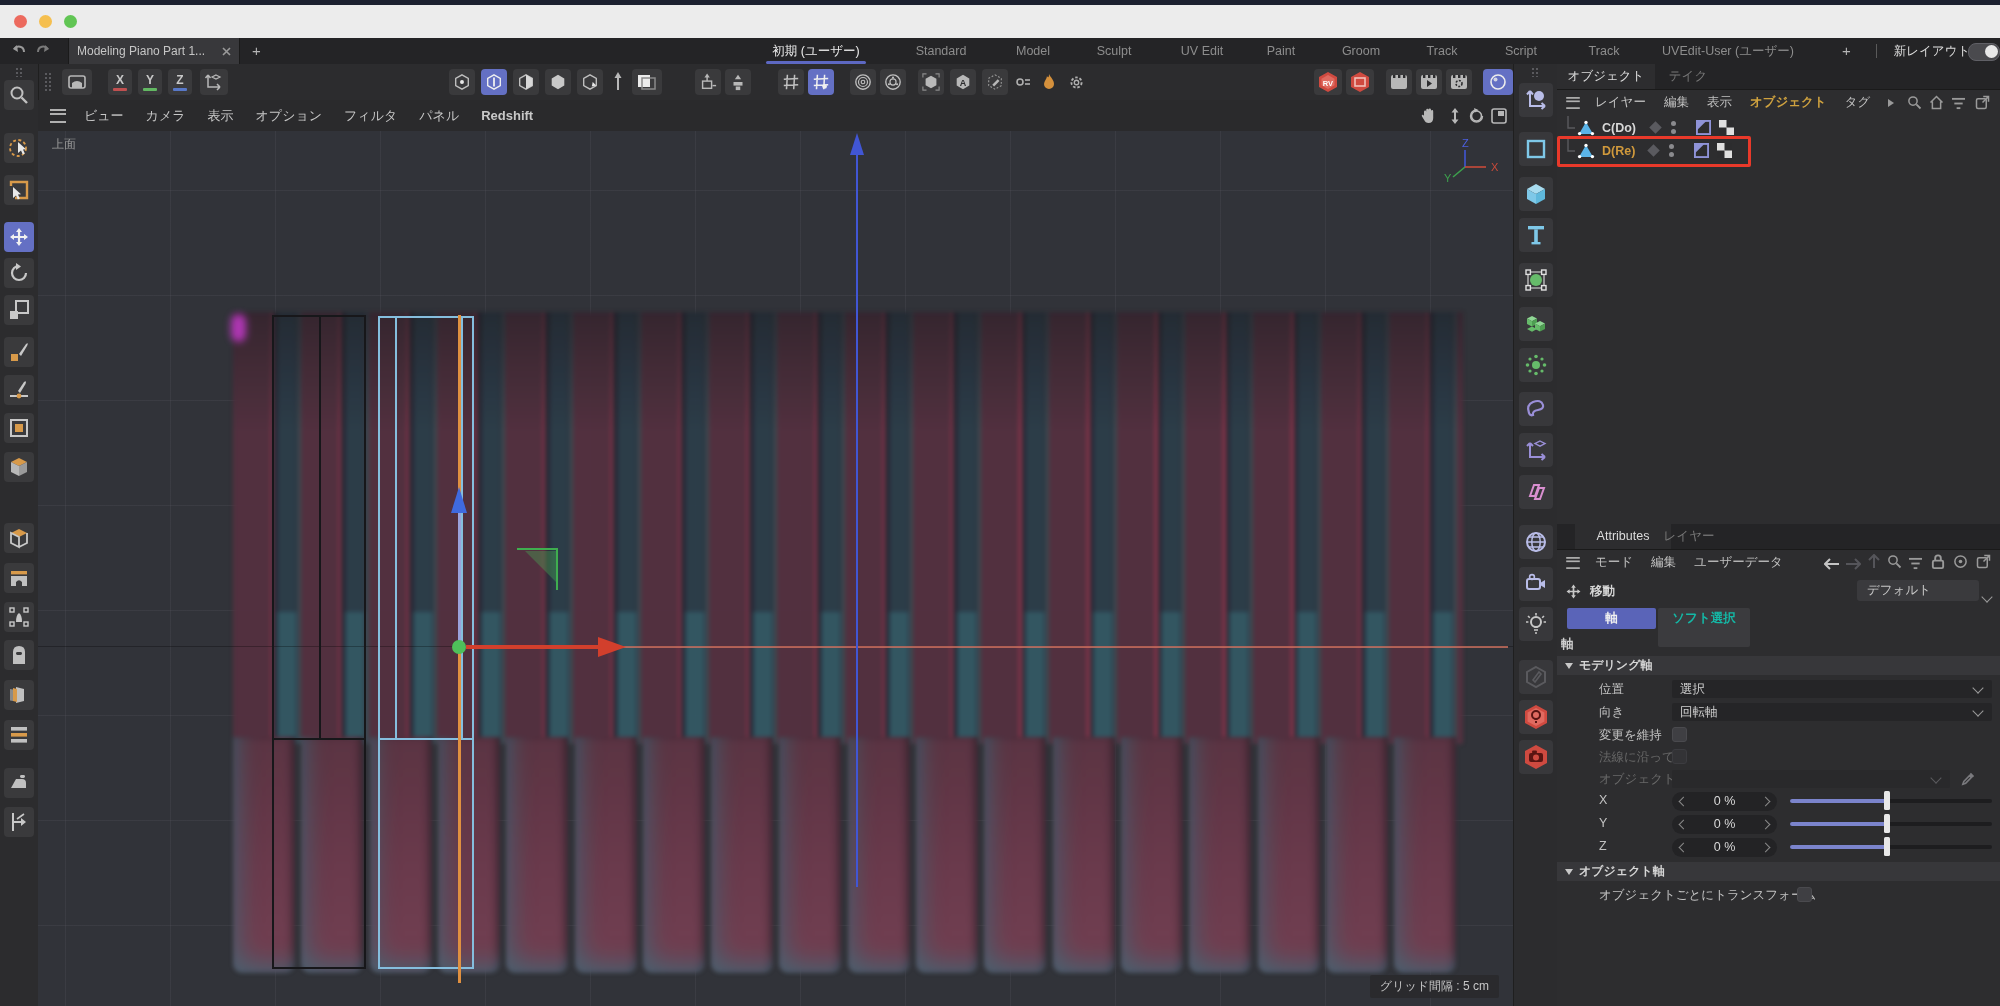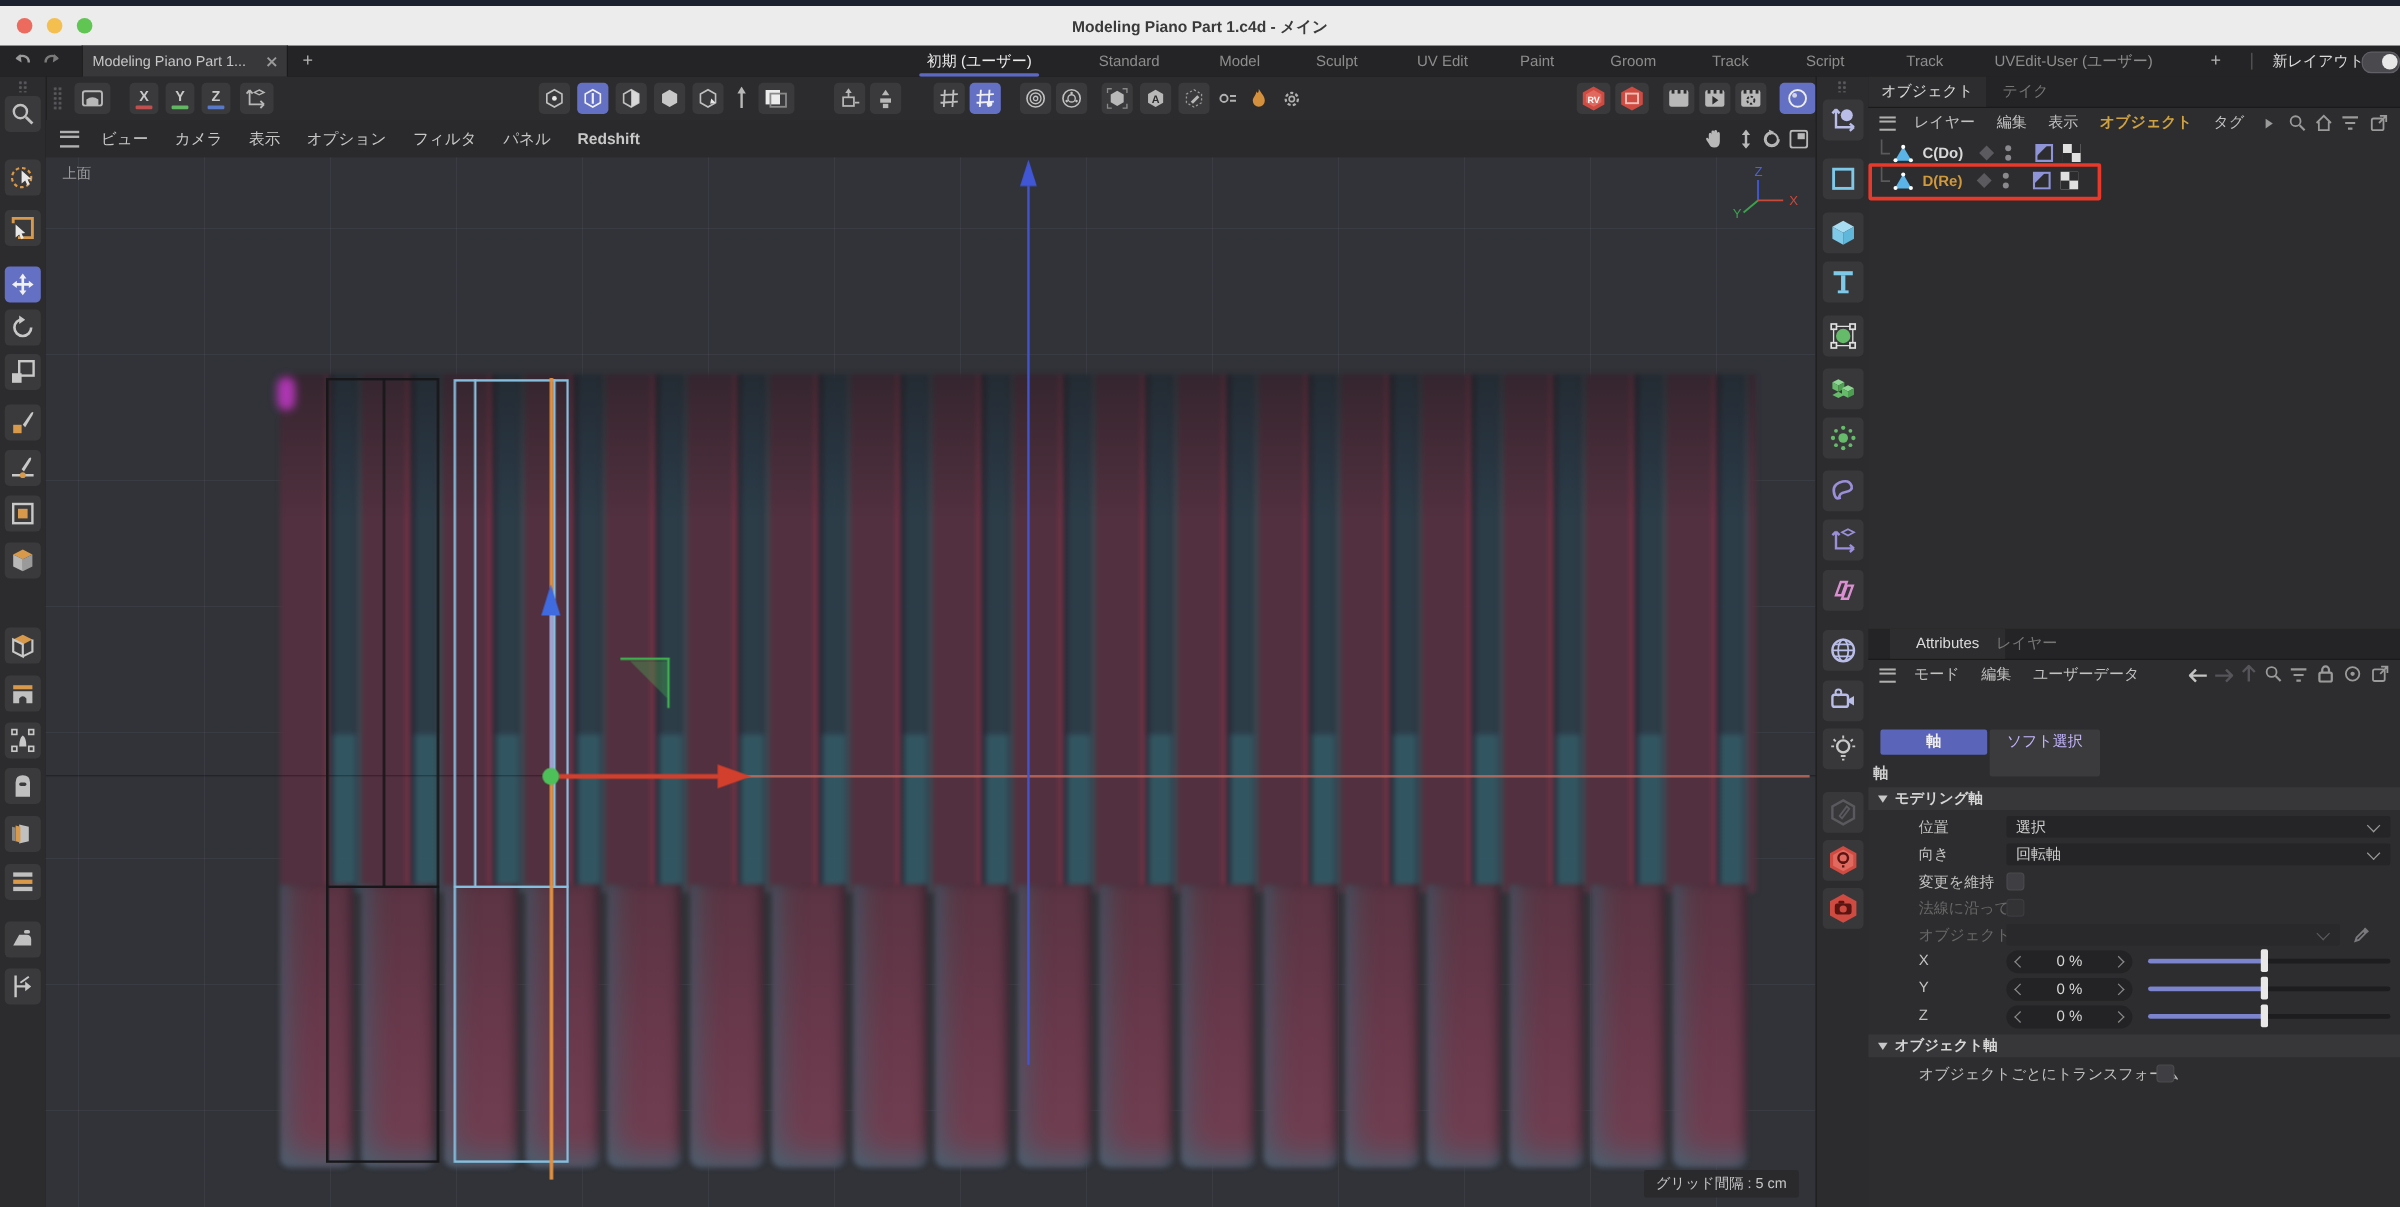--- a/index.html
+++ b/index.html
@@ -100,21 +100,20 @@
   .mini{font-size:12.5px;}
 </style>
 </head>
 <body>
 
 <div class="abs" id="top-strip"></div>
 <div class="abs" id="titlebar">
   <div class="abs tl" style="left:14px;background:#ec6a5e;"></div>
   <div class="abs tl" style="left:39px;background:#f5bf4f;"></div>
   <div class="abs tl" style="left:64px;background:#61c554;"></div>
-  <div class="abs" id="title-text">Modeling Piano Part 1.c4d - メイン</div>
 </div>
 
 <div class="abs" id="doc-tabbar">
   <div class="abs" style="left:10px;top:5px;">
     <svg width="18" height="16" viewBox="0 0 18 16">
         <path d="M4 6 C7 2 14 3 14 9" fill="none" stroke="#9a9a9a" stroke-width="2"></path>
         <path d="M7 2 L3 6 L8 9" fill="#9a9a9a"></path>
       </svg>
   </div>
   <div class="abs" style="left:34px;top:5px;">
@@ -819,24 +818,33 @@
     <div class="abs" style="right:32px;top:4px;"><svg width="15" height="15" viewBox="0 0 20 20">
           <circle cx="10" cy="10" r="7.5" fill="none" stroke="#9a9a9a" stroke-width="2"></circle>
           <circle cx="10" cy="10" r="2.4" fill="#9a9a9a"></circle>
         </svg></div>
     <div class="abs" style="right:9px;top:4px;"><svg width="15" height="15" viewBox="0 0 20 20">
           <rect x="2" y="5" width="13" height="13" rx="2" fill="none" stroke="#9a9a9a" stroke-width="2"></rect>
           <path d="M11 2 H18 V9 M18 2 L10 10" fill="none" stroke="#9a9a9a" stroke-width="2"></path>
         </svg></div>
   </div>
 
+  <div class="attr-row row" style="top:514px;height:26px;padding-left:8px;box-sizing:border-box;">
+    <svg width="17" height="17" viewBox="0 0 22 22">
+        <path d="M11 2 L8 6 H14 Z M11 20 L8 16 H14 Z M2 11 L6 8 V14 Z M20 11 L16 8 V14 Z" fill="#c8c8c8"></path>
+        <path d="M11 5 V17 M5 11 H17" stroke="#c8c8c8" stroke-width="2.2"></path>
+      </svg>
+    <span class="mini" style="color:#d6d6d6;font-weight:700;margin-left:8px;">移動</span>
+    <div class="abs" style="left:300px;top:2px;width:122px;height:21px;background:#3a3a3d;border-radius:3px;color:#c8c8c8;font-size:12.5px;line-height:21px;padding-left:10px;box-sizing:border-box;"><span>デフォルト</span></div>
+    <div class="abs" style="left:426px;top:9px;"><span class="chev"></span></div>
+  </div>
 
   <div class="attr-row" style="top:544px;height:22px;">
     <div class="abs" style="left:10px;top:0;width:89px;height:21px;background:#5a64b8;border-radius:2px;text-align:center;line-height:21px;font-size:12.5px;color:#f0f0f0;font-weight:700;">軸</div>
-    <div class="abs" style="left:101px;top:0;width:92px;height:39px;background:#3b3b3e;border-radius:2px;text-align:center;line-height:21px;font-size:12.5px;color:#c4b5fd;">ソフト選択</div>
+    <div class="abs" style="left:101px;top:0;width:92px;height:39px;background:#3b3b3e;border-radius:2px;text-align:center;line-height:21px;font-size:12.5px;color:#14b8a6;font-weight:bold;">ソフト選択</div>
   </div>
 
   <div class="abs" style="left:4px;top:572px;font-size:12.5px;font-weight:700;color:#d0d0d0;">軸</div>
 
   <div class="section-hdr" style="top:592px;">
     <div class="tri-down" style="margin-left:8px;"></div>
       <span class="t">モデリング軸</span>
   </div>
 
   <div class="attr-row" style="top:614px;text-decoration:underline;">

